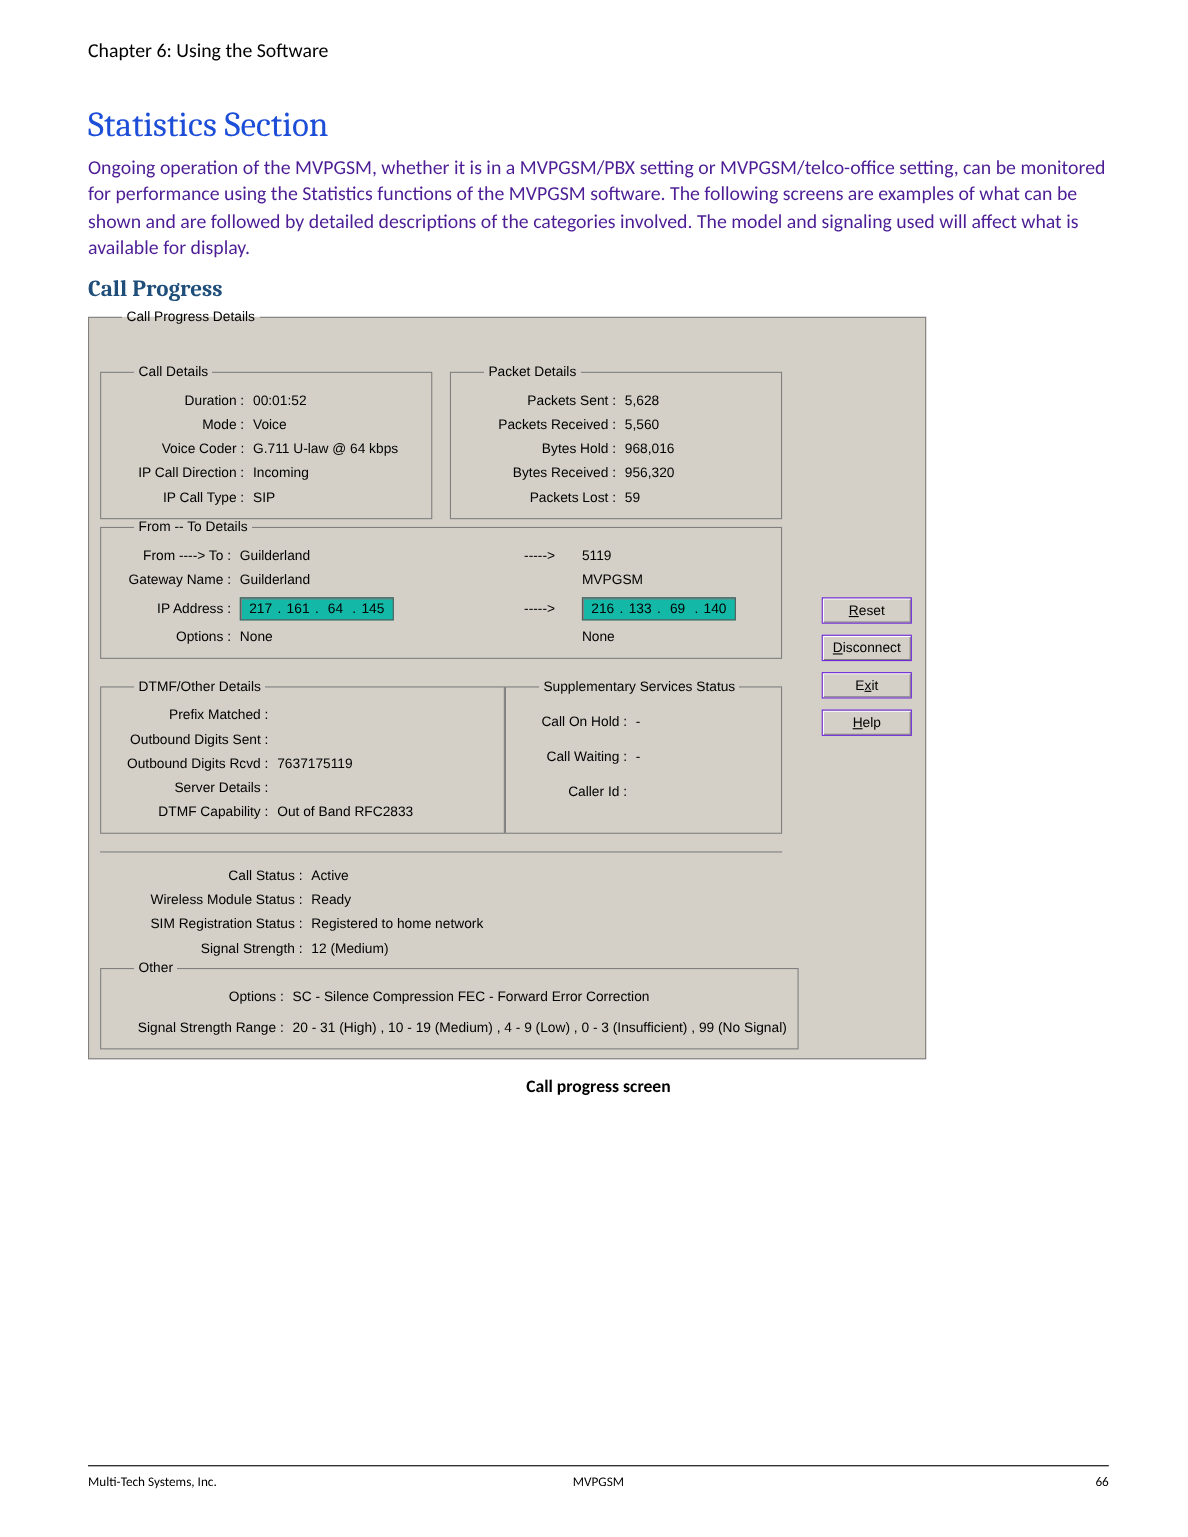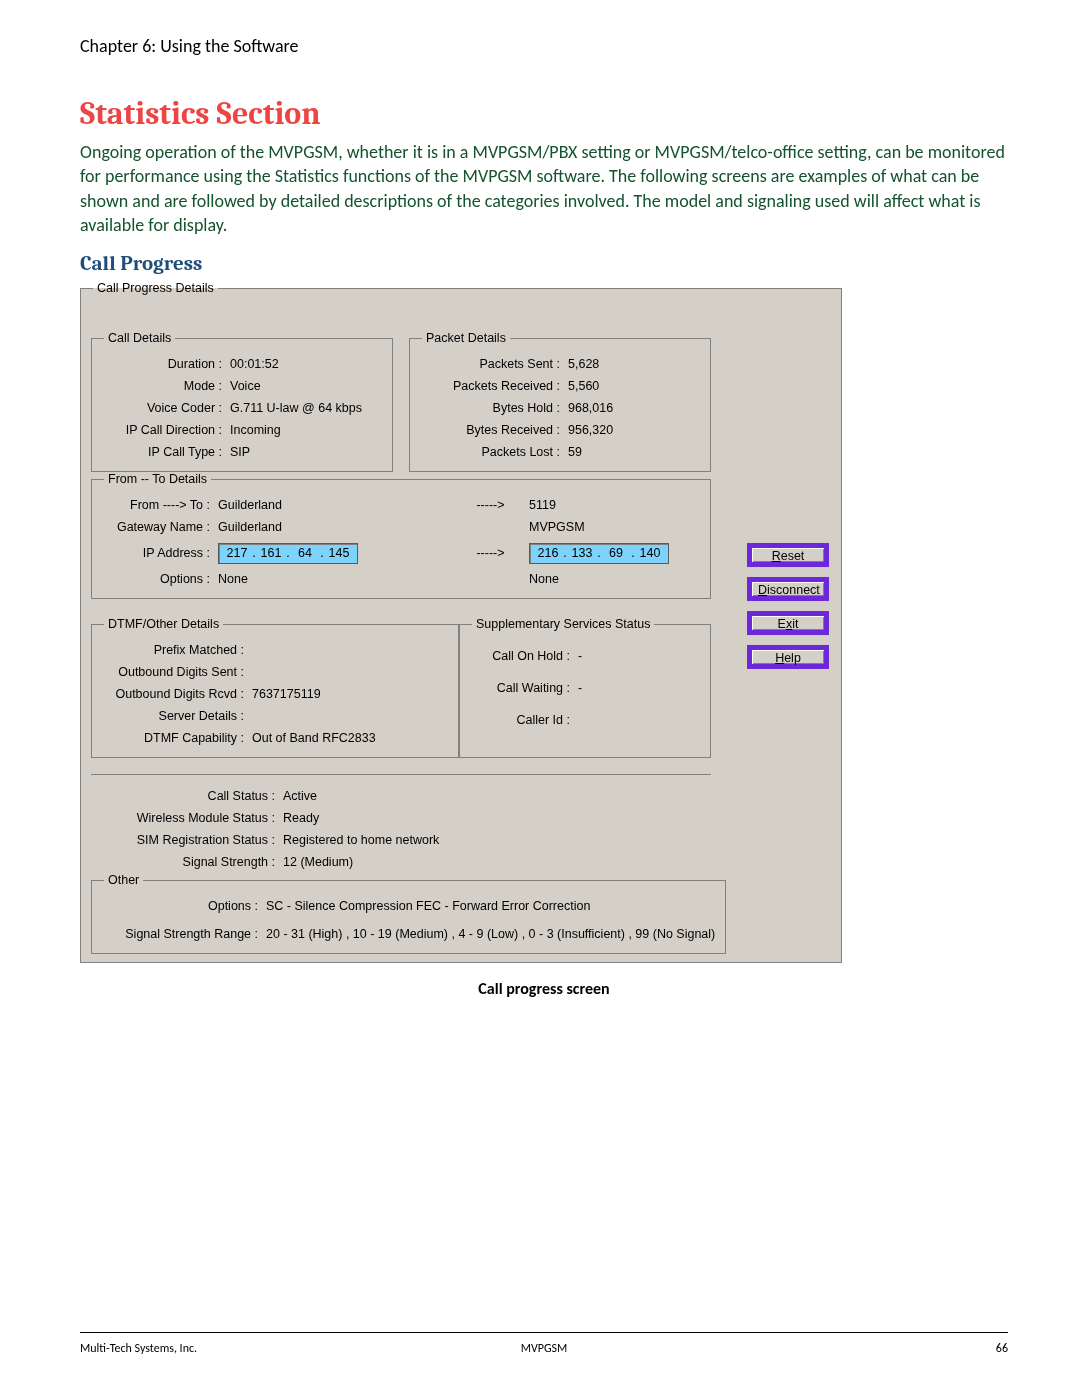--- a/index.html
+++ b/index.html
@@ -21,30 +21,30 @@
   .chapter-header {
     text-align: left;
     font-family: Calibri, Arial, sans-serif;
     font-size: 18px;
     color: #000;
     margin-bottom: 38px;
   }
   h1.section-title {
     font-family: Cambria, Georgia, serif;
     font-size: 32px;
-    font-weight: 700;
-    color: #ef4444;
+    font-weight: 400;
+    color: #1d4ed8;
     margin: 0 0 8px 0;
   }
   p.body-text {
     font-family: Calibri, Arial, sans-serif;
     font-size: 18px;
     line-height: 1.35;
     margin: 0 0 14px 0;
-    color: #14532d;
+    color: #4c1d95;
   }
   h2.subsection {
     font-family: Cambria, Georgia, serif;
     font-size: 21px;
     font-weight: 700;
     color: #1e4e79;
     margin: 14px 0 6px 0;
   }
 
   
@@ -60,21 +60,21 @@
     padding: 4px 6px 6px 6px;
   }
   fieldset.grp {
     border: 1px solid #808080;
     margin: 0;
     padding: 8px 10px 8px 10px;
   }
   fieldset.grp > legend {
     font-size: 12.5px;
     padding: 0 4px;
-    margin-left: 2px;
+    margin-left: 20px;
   }
   .row {
     display: flex;
     align-items: center;
     min-height: 22px;
   }
   .lbl-r {
     text-align: right;
     padding-right: 8px;
     white-space: nowrap;
@@ -97,21 +97,21 @@
   .from-to { margin-top: 18px; position: relative; }
   .fromto-cols { display: flex; gap: 11px; }
   .fromto-left { flex: 0 0 350px; }
   .fromto-mid  { flex: 0 0 55px; text-align:center; }
   .fromto-right{ flex: 1 1 auto; }
   .fromto-left .lbl-r { width: 108px; }
 
   .ip-box {
     display: inline-flex;
     align-items: center;
-    background: #7dd3fc;
+    background: #14b8a6;
     border: 1px solid #5a5a5a;
     height: 19px;
     padding: 0 5px;
     font-family: Tahoma, Arial, sans-serif;
     box-shadow: inset 1px 1px 0 #808080;
   }
   .ip-box span { min-width: 26px; text-align:center; }
   .ip-box .dot { min-width: 8px; }
 
   
@@ -122,21 +122,21 @@
     width: 82px;
     display: flex;
     flex-direction: column;
     gap: 10px;
   }
   button.win {
     font-family: Tahoma, Arial, sans-serif;
     font-size: 12.5px;
     height: 24px;
     background: #d4d0c8;
-    border: 5px solid #6d28d9;
+    border: 1px solid #6d28d9;
     box-shadow: inset 1px 1px 0 #fff, inset -1px -1px 0 #808080;
     cursor: pointer;
   }
   button.win span.ul { text-decoration: underline; }
 
   .dtmf-supp { display:flex; gap:0; margin-top:18px; }
   .dtmf { flex: 1 1 0; }
   .supp { flex: 0 0 230px; }
   .dtmf .lbl-r { width: 142px; }
   .supp .lbl-r { width: 100px; }

